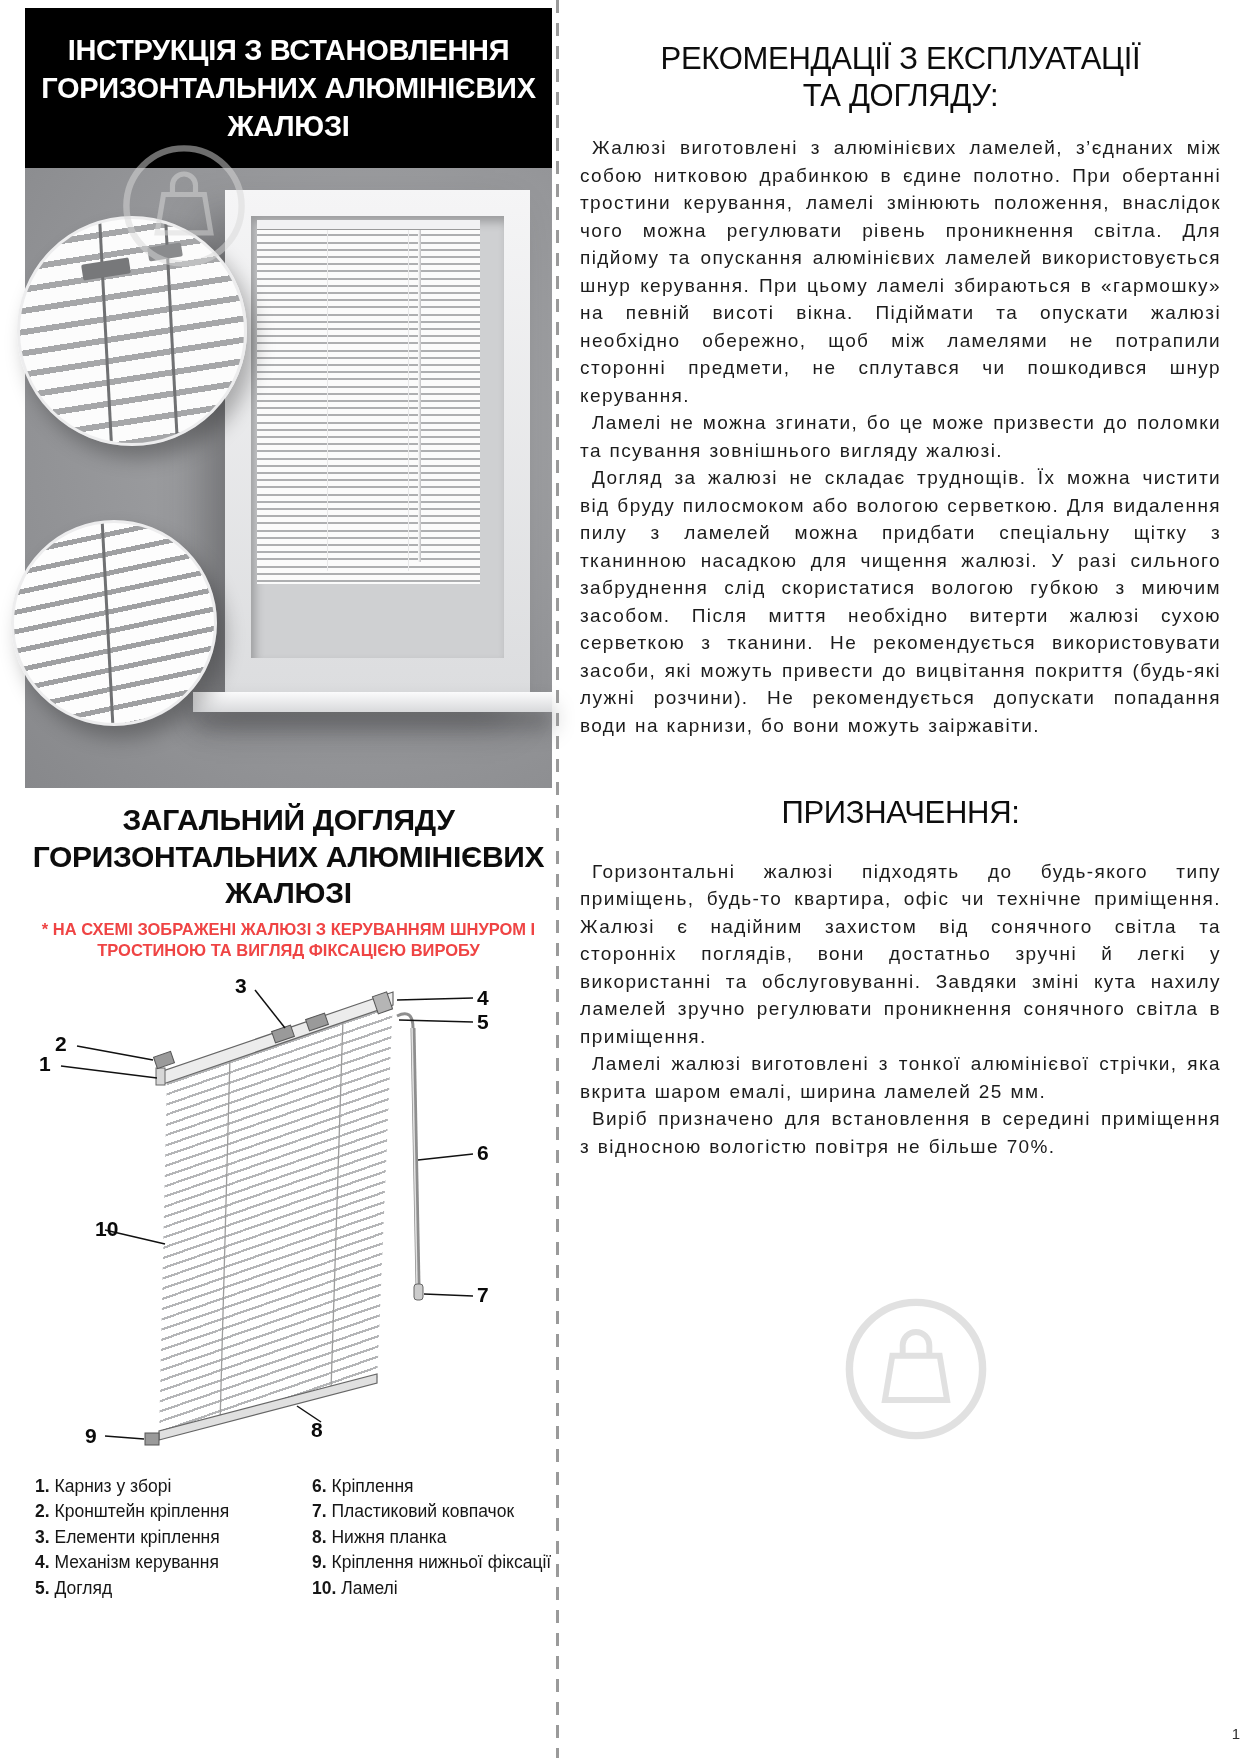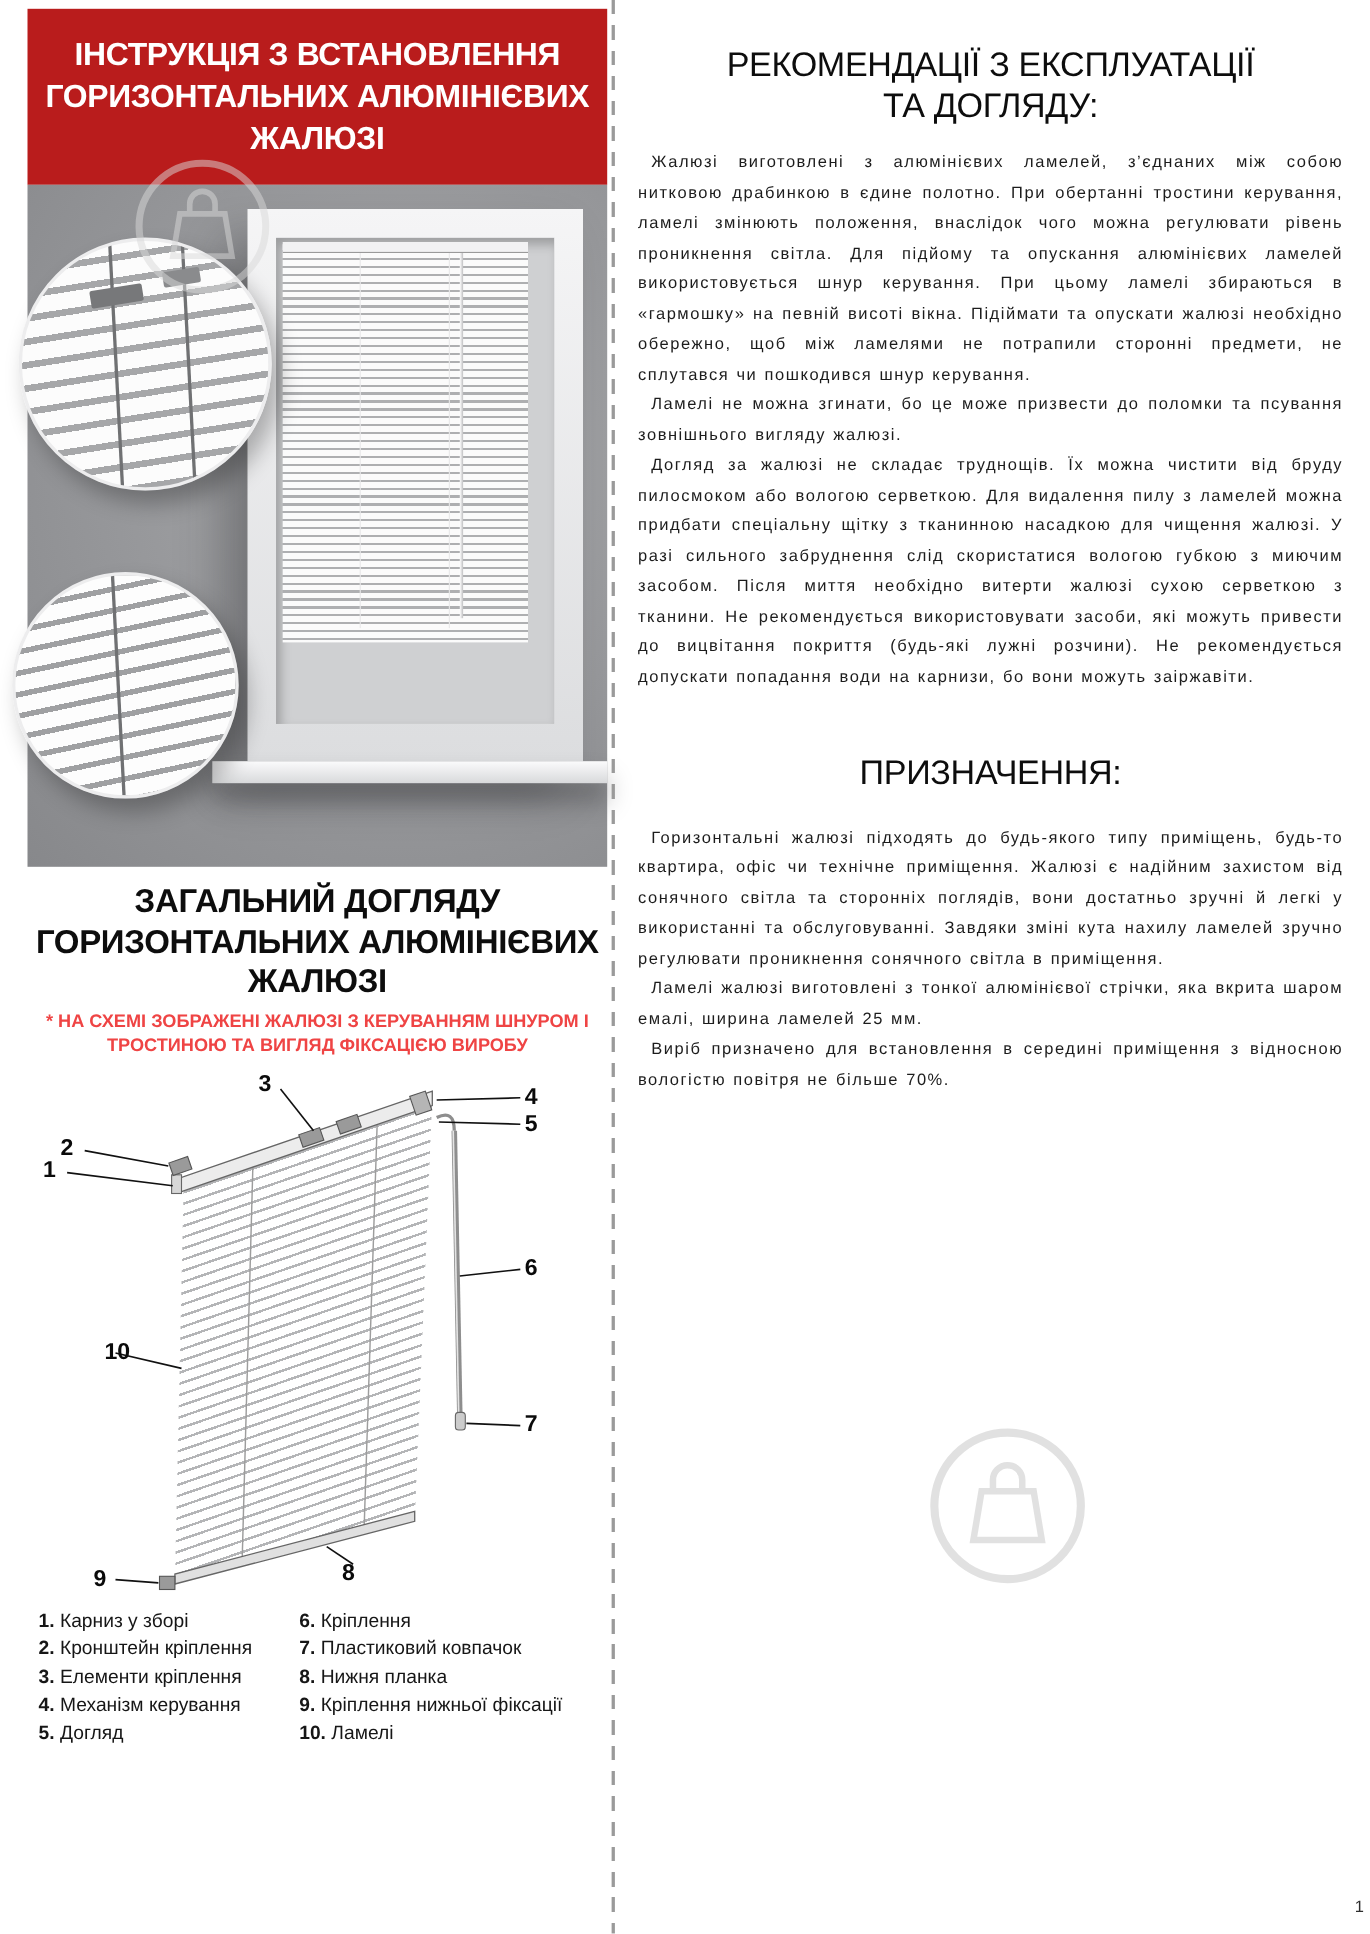--- a/index.html
+++ b/index.html
@@ -3,21 +3,21 @@
 <meta charset="utf-8">
 <style>
   * { margin:0; padding:0; box-sizing:border-box; }
   html,body { background:#ffffff; }
   body { font-family:"Liberation Sans", sans-serif; color:#1b1b1b; }
   .page { position:relative; width:1245px; height:1758px; background:#ffffff; overflow:hidden; }
 
   
   .col-left { position:absolute; left:25px; top:8px; width:527px; }
 
-  .header-box { height:160px; background:#b91c1c; color:#ffffff;
+  .header-box { height:160px; background:#000000; color:#ffffff;
     display:flex; flex-direction:column; align-items:center; justify-content:center;
     text-align:center; font-weight:bold; font-size:29px; line-height:1.32; letter-spacing:-0.3px; }
 
   .photo { position:relative; width:527px; height:620px;
     background:radial-gradient(ellipse at 65% 40%, #a8a9ab 0%, #96979a 55%, #87888b 100%); }
   .window-frame { position:absolute; left:200px; top:22px; width:305px; height:502px;
     background:linear-gradient(180deg,#f5f5f6,#dcdddf);
     box-shadow:-22px 26px 38px rgba(40,40,42,.35); }
   .window-inner { position:absolute; left:26px; top:26px; right:26px; bottom:34px;
     background:#cfd0d2; box-shadow:inset 4px 6px 10px rgba(0,0,0,.25); }
@@ -61,36 +61,36 @@
     clip-path:polygon(142px 98px, 368px 20px, 352px 405px, 134px 462px);
     background:repeating-linear-gradient(-19deg,#ffffff 0 7.4px,#b4b5b7 7.4px 9.6px); }
   .diagram svg { position:absolute; left:0; top:0; }
   .co { position:absolute; font-size:21px; font-weight:bold; color:#0a0a0a; }
   .n1 { left:14px; top:74px; }  .n2 { left:30px; top:54px; }
   .n3 { left:210px; top:-4px; } .n4 { left:452px; top:8px; }
   .n5 { left:452px; top:32px; } .n6 { left:452px; top:163px; }
   .n7 { left:452px; top:305px; }.n8 { left:286px; top:440px; }
   .n9 { left:60px; top:446px; } .n10 { left:70px; top:239px; }
 
-  .legend { display:flex; margin-top:3px; font-size:17.5px; line-height:25.5px; color:#161616; }
+  .legend { display:flex; margin-top:16px; font-size:17.5px; line-height:25.5px; color:#161616;gap:40px; }
   .legend-col1 { width:247px; padding-left:10px; }
   .legend-col2 { flex:1; }
   .legend-item b { font-weight:bold; }
 
   
   .separator { position:absolute; left:556px; top:0; width:3px; height:1758px;
     background:repeating-linear-gradient(to bottom,#9a9a9a 0 13px, transparent 13px 23px); }
   .page-number { position:absolute; right:5px; bottom:16px; font-size:15px; color:#2e2e2e; }
 
   
   .col-right { position:absolute; left:580px; top:40px; width:641px; }
   .r-title { text-align:center; font-weight:normal; font-size:31px; line-height:1.2;
     letter-spacing:-0.3px; color:#0d0d0d; margin-bottom:20px; }
   .r-title.purpose { margin-top:55px; margin-bottom:26px; }
-  .col-right p { font-size:15px; line-height:27.5px; text-align:justify;
+  .col-right p { font-size:19px; line-height:27.5px; text-align:justify;
     letter-spacing:1.4px; word-spacing:1px; text-indent:12px; color:#1c1c1c; }
 </style>
 </head>
 <body>
 
 <div class="page">
 
   <div class="col-left">
 
     <div class="header-box">

